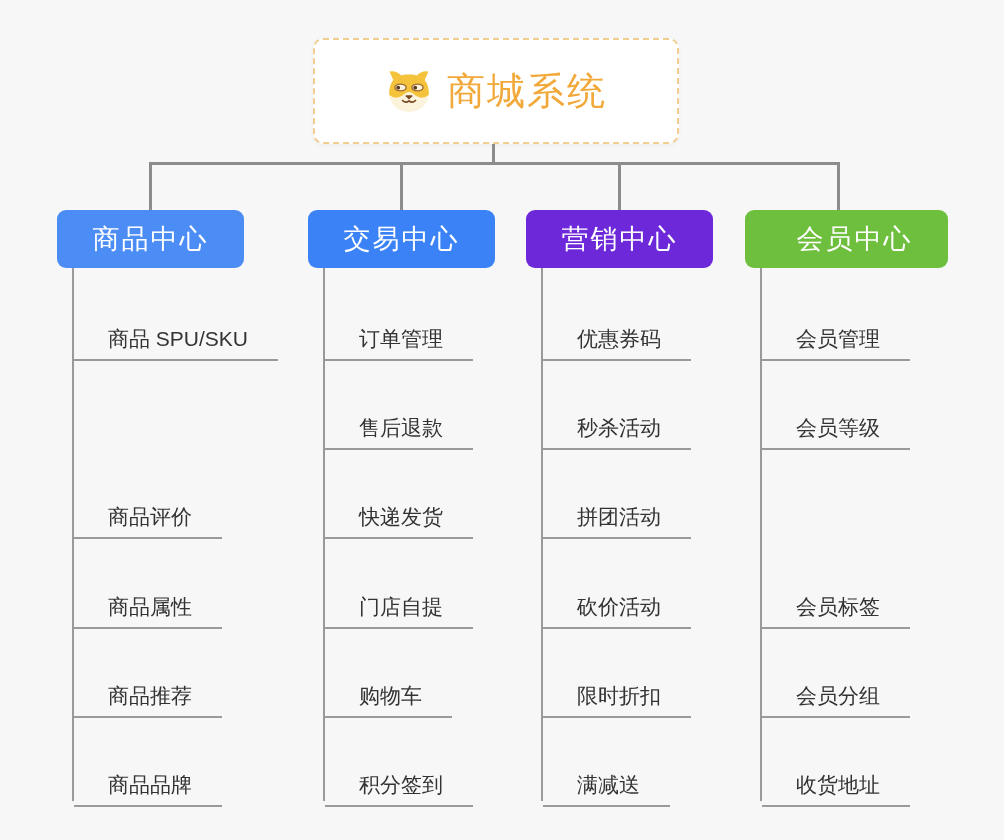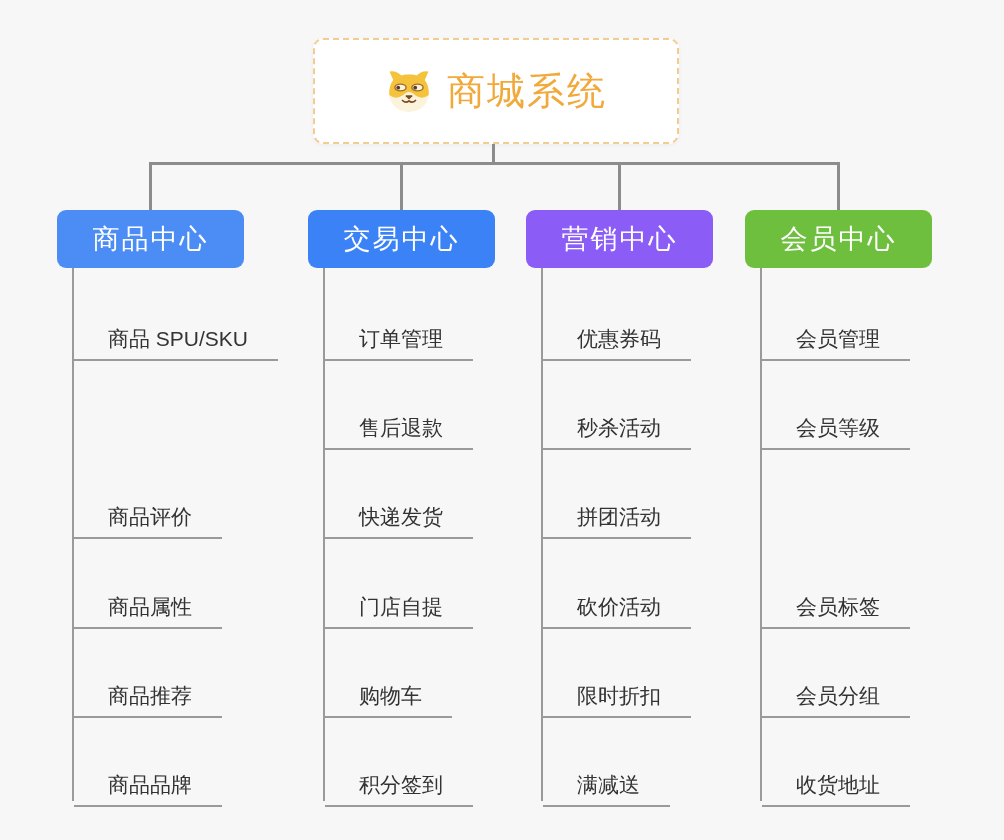--- a/index.html
+++ b/index.html
@@ -29,21 +29,21 @@
   .seg-drop.d2{left:400px;}
   .seg-drop.d3{left:618px;}
   .seg-drop.d4{left:837px;}
 
   
   .branch{
     position:absolute;top:210px;width:187px;height:58px;border-radius:9px;
     color:#ffffff;font-size:27px;letter-spacing:2px;
     display:flex;align-items:center;justify-content:center;
   }
-  .branch.b1{left:57px;} .branch.b2{left:308px;} .branch.b3{left:526px;} .branch.b4{left:745px;}
+  .branch.b1{left:57px;} .branch.b2{left:308px;} .branch.b3{left:526px;} .branch.b4{left:745px;padding-left:16px;}
 
   
   .column{
     position:absolute;top:268px;height:533px;
     border-left:2px solid var(--leaf-line);width:240px;
   }
   .column.c1{left:72px;} .column.c2{left:323px;} .column.c3{left:541px;} .column.c4{left:760px;}
   .leaf{
     position:absolute;left:0;height:38px;
     display:inline-flex;align-items:flex-end;
@@ -79,21 +79,21 @@
 
   <div class="seg seg-root-drop"></div>
   <div class="seg seg-bus"></div>
   <div class="seg seg-drop d1"></div>
   <div class="seg seg-drop d2"></div>
   <div class="seg seg-drop d3"></div>
   <div class="seg seg-drop d4"></div>
 
   <div class="branch b1" style="background: rgb(75, 141, 245);">商品中心</div>
   <div class="branch b2" style="background: #3b82f6;">交易中心</div>
-  <div class="branch b3" style="background: #8b5cf6;">营销中心</div>
+  <div class="branch b3" style="background: #6d28d9;">营销中心</div>
   <div class="branch b4" style="background: rgb(111, 191, 62);">会员中心</div>
 
   <div class="column c1">
     <div class="leaf r1">商品 SPU/SKU</div>
     <div class="leaf r3">商品评价</div>
     <div class="leaf r4">商品属性</div>
     <div class="leaf r5">商品推荐</div>
     <div class="leaf r6">商品品牌</div>
   </div>
 

